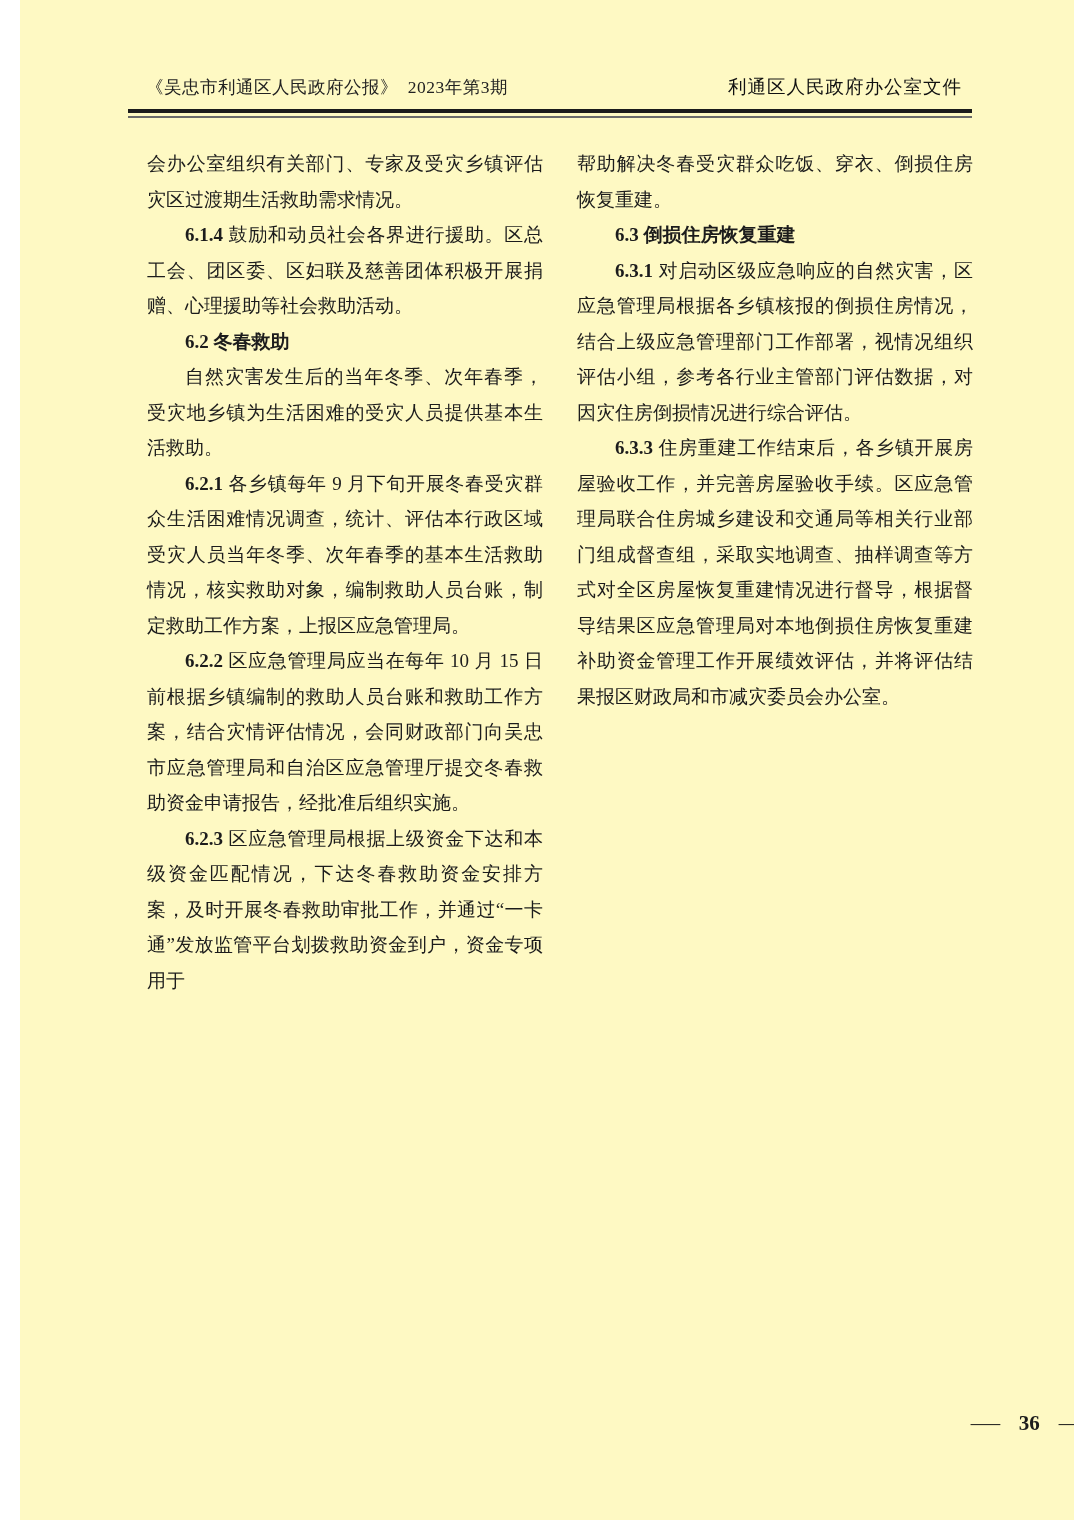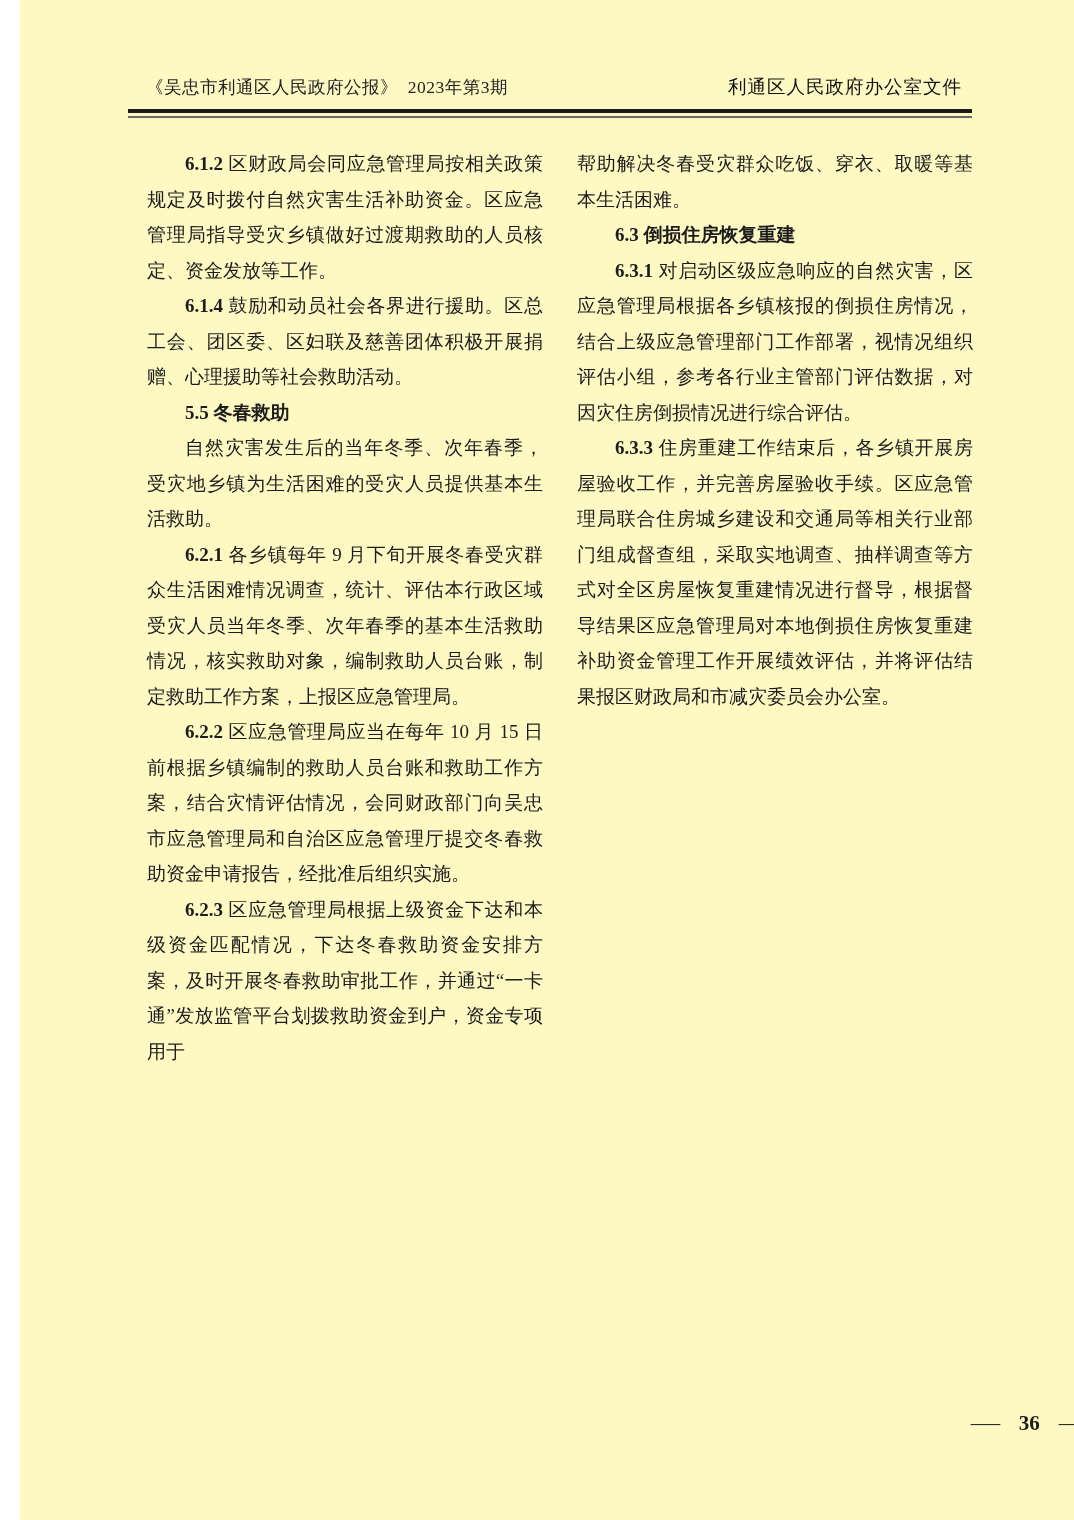--- a/index.html
+++ b/index.html
@@ -117,30 +117,30 @@
   <div class="header">
     <span class="header-left">《吴忠市利通区人民政府公报》  2023年第3期</span>
     <span class="header-right">利通区人民政府办公室文件</span>
   </div>
 
   <div class="rule-thick"></div>
   <div class="rule-thin"></div>
 
   <div class="columns">
     <div class="col">
-        <p class="numbered"><span class="num">6.1.2</span> 区财政局会同应急管理局按相关政策规定及时拨付自然灾害生活补助资金。区应急管理局指导受灾乡镇做好过渡期救助的人员核定、资金发放等工作。</p>
+        <p class="continuation">会办公室组织有关部门、专家及受灾乡镇评估灾区过渡期生活救助需求情况。</p>
         <p class="numbered"><span class="num">6.1.4</span> 鼓励和动员社会各界进行援助。区总工会、团区委、区妇联及慈善团体积极开展捐赠、心理援助等社会救助活动。</p>
-        <p class="heading"><span class="num">5.5</span> 冬春救助</p>
+        <p class="heading"><span class="num">6.2</span> 冬春救助</p>
         <p class="plain">自然灾害发生后的当年冬季、次年春季，受灾地乡镇为生活困难的受灾人员提供基本生活救助。</p>
         <p class="numbered"><span class="num">6.2.1</span> 各乡镇每年 9 月下旬开展冬春受灾群众生活困难情况调查，统计、评估本行政区域受灾人员当年冬季、次年春季的基本生活救助情况，核实救助对象，编制救助人员台账，制定救助工作方案，上报区应急管理局。</p>
         <p class="numbered"><span class="num">6.2.2</span> 区应急管理局应当在每年 10 月 15 日前根据乡镇编制的救助人员台账和救助工作方案，结合灾情评估情况，会同财政部门向吴忠市应急管理局和自治区应急管理厅提交冬春救助资金申请报告，经批准后组织实施。</p>
         <p class="numbered"><span class="num">6.2.3</span> 区应急管理局根据上级资金下达和本级资金匹配情况，下达冬春救助资金安排方案，及时开展冬春救助审批工作，并通过“一卡通”发放监管平台划拨救助资金到户，资金专项用于</p>
       </div>
     <div class="col">
-        <p class="continuation">帮助解决冬春受灾群众吃饭、穿衣、取暖等基本生活困难。</p>
+        <p class="continuation">帮助解决冬春受灾群众吃饭、穿衣、倒损住房恢复重建。</p>
         <p class="heading"><span class="num">6.3</span> 倒损住房恢复重建</p>
         <p class="numbered"><span class="num">6.3.1</span> 对启动区级应急响应的自然灾害，区应急管理局根据各乡镇核报的倒损住房情况，结合上级应急管理部门工作部署，视情况组织评估小组，参考各行业主管部门评估数据，对因灾住房倒损情况进行综合评估。</p>
         <p class="numbered"><span class="num">6.3.3</span> 住房重建工作结束后，各乡镇开展房屋验收工作，并完善房屋验收手续。区应急管理局联合住房城乡建设和交通局等相关行业部门组成督查组，采取实地调查、抽样调查等方式对全区房屋恢复重建情况进行督导，根据督导结果区应急管理局对本地倒损住房恢复重建补助资金管理工作开展绩效评估，并将评估结果报区财政局和市减灾委员会办公室。</p>
       </div>
   </div>
 
   <div class="footer">
     <span class="dash">—</span>
     <span class="pagenum">36</span>
     <span class="dash">—</span>

